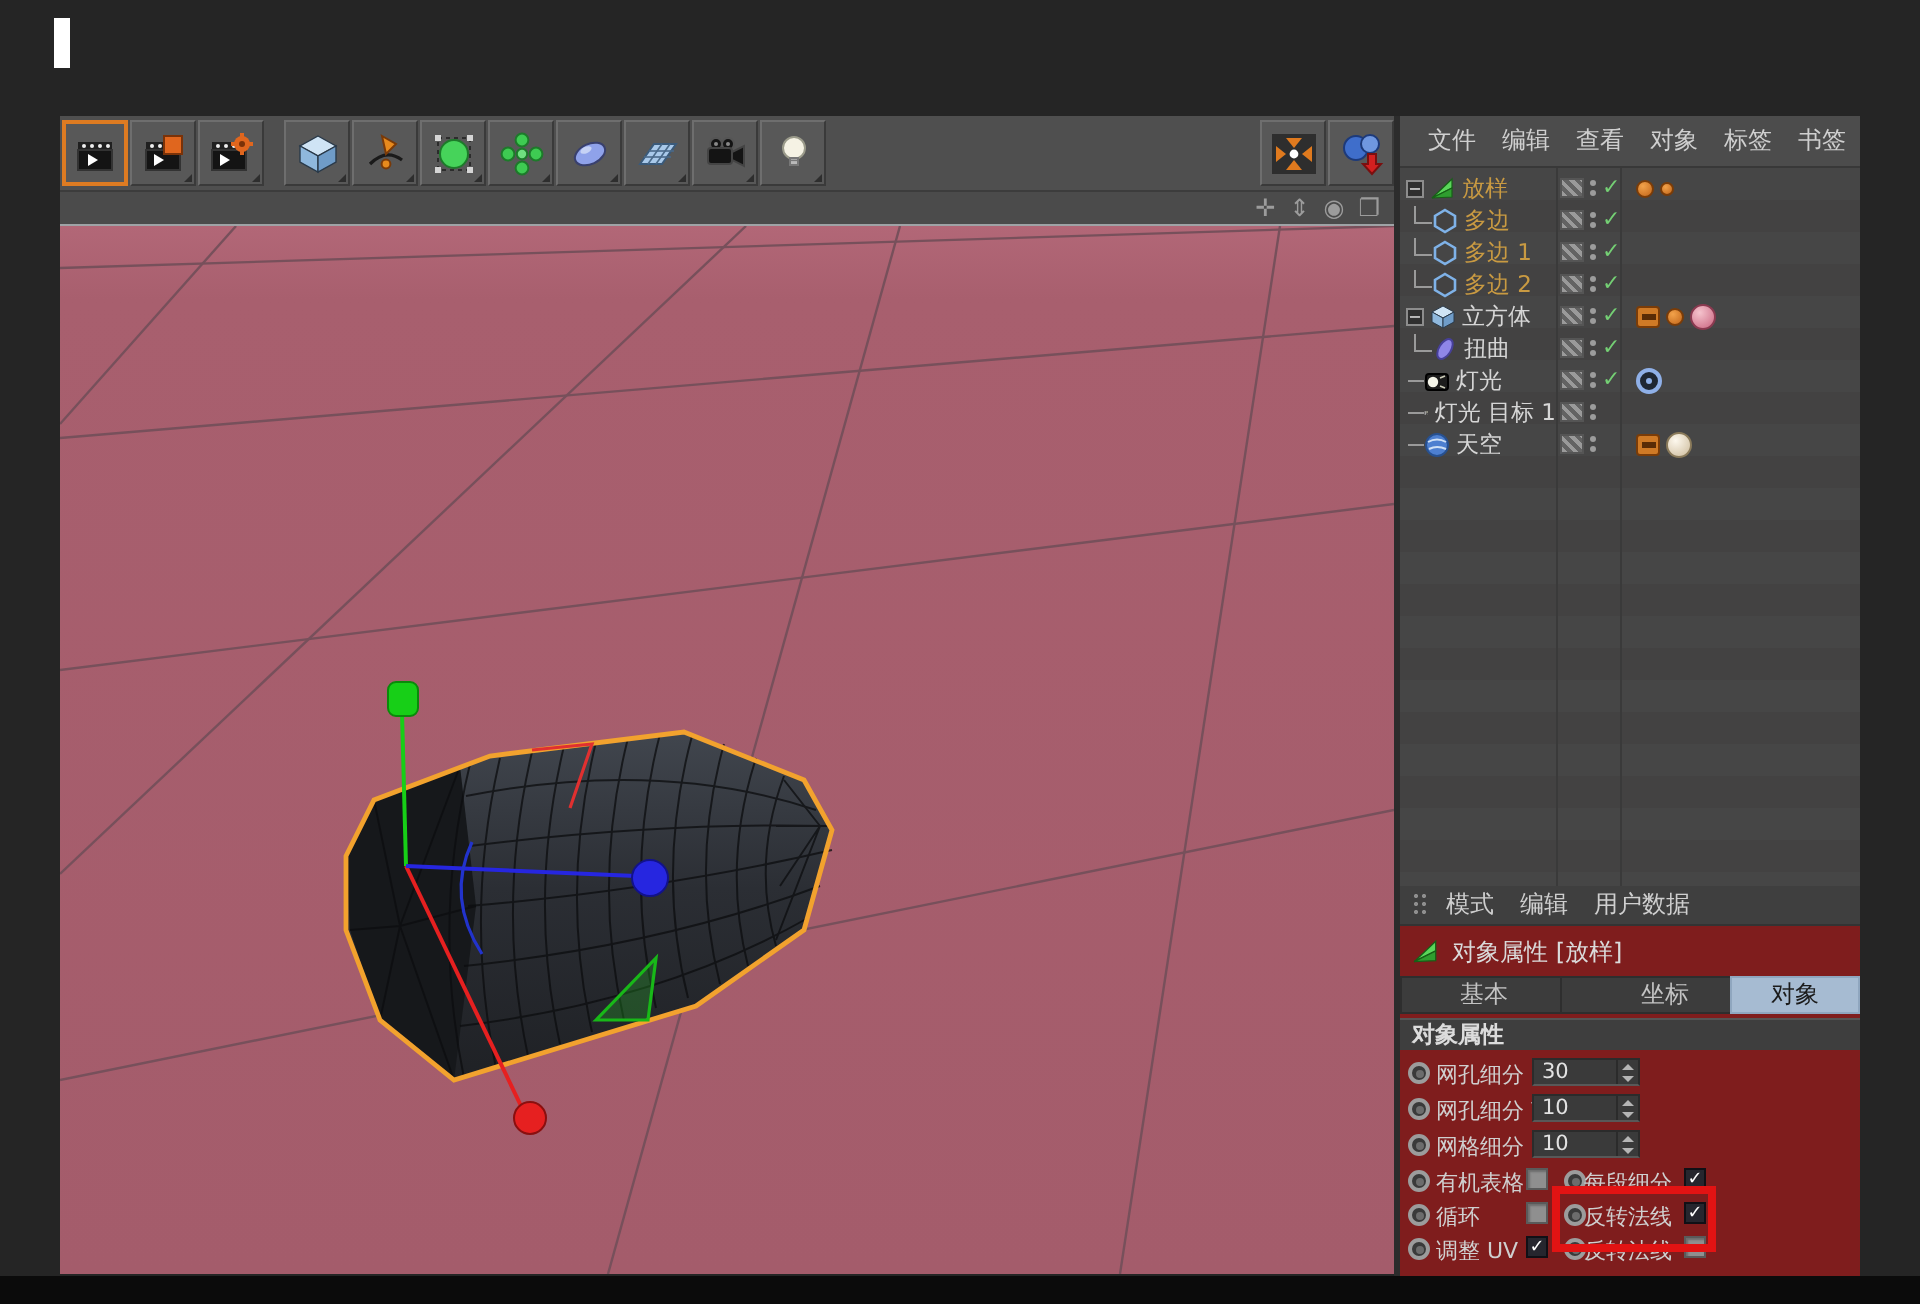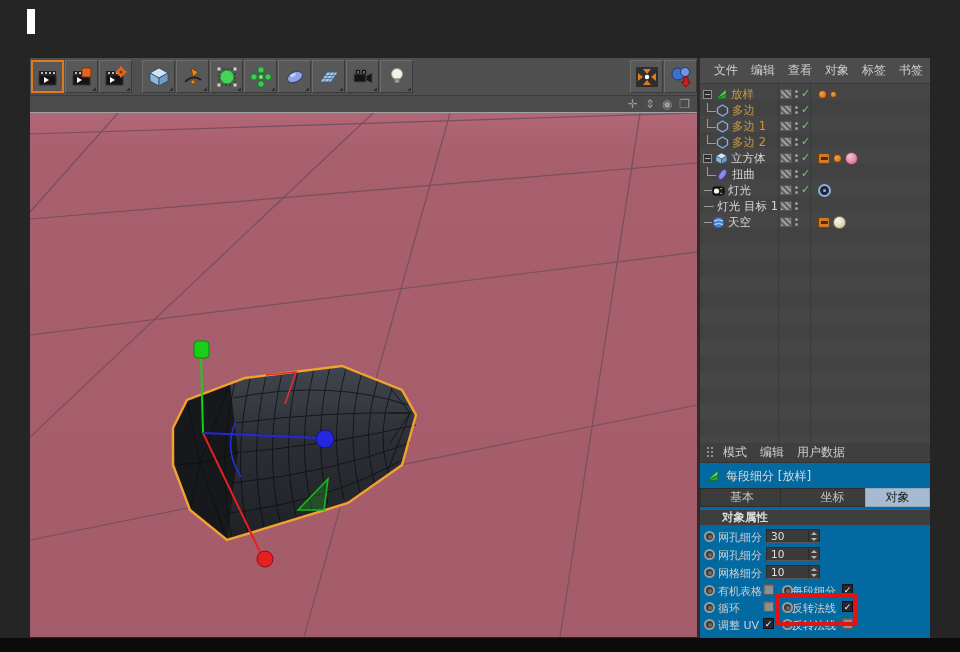--- a/index.html
+++ b/index.html
@@ -54,27 +54,27 @@
   .tag-target{width:13px;height:13px;border-radius:50%;background:#1f2733;border:2px solid #8fb0e8;box-sizing:border-box;display:flex;align-items:center;justify-content:center}
   .tag-target i{width:3px;height:3px;border-radius:50%;background:#8fb0e8}
 
   
   #vp-header{left:30px;top:96px;width:667px;height:17px;background:#4b4b4b;border-bottom:1px solid #9fa3a6;box-sizing:border-box;display:flex;align-items:center;justify-content:flex-end}
   .vp-ctrl{color:#9c9c9c;font-size:12px;margin-right:7px;line-height:14px}
   #viewport{left:30px;top:113px;width:667px;height:524px;background:linear-gradient(180deg,#b26777 0%,#a85f6e 7%,#a45c6b 100%)}
   #viewport svg{position:absolute;left:0;top:0}
 
   
-  #am{left:700px;top:443px;width:230px;height:195px;background:#0369a1}
+  #am{left:700px;top:443px;width:230px;height:195px;background:#7f1d1d}
   #am-menu{position:absolute;left:0;top:0;width:230px;height:20px;background:#3f3f3f;border-bottom:1px solid #333;display:flex;align-items:center;box-sizing:border-box}
   #am-objrow{position:absolute;left:6px;top:24px;height:18px;display:flex;align-items:center}
   #am-objrow .om-label{color:#dadada;font-size:12px;margin-left:6px}
   .tab{position:absolute;top:45px;height:19px;background:#3c3c3c;border:1px solid #2e2e2e;box-sizing:border-box;color:#c3c3c3;font-size:12px;text-align:center;line-height:17px}
   .tab.active{background:#a6bbd2;color:#1b1b1b;border-color:#8fa6bf}
-  #am-section{position:absolute;left:0;top:66px;width:230px;height:16px;background:#3e3e3e;border-top:1px solid #555;box-sizing:border-box;color:#dcdcdc;font-size:11.5px;font-weight:700;padding-left:22px;line-height:15px}
+  #am-section{position:absolute;left:0;top:66px;width:230px;height:16px;background:#3e3e3e;border-top:1px solid #555;box-sizing:border-box;color:#dcdcdc;font-size:11.5px;font-weight:700;padding-left:6px;line-height:15px}
   .am-row{position:absolute;left:0;width:230px;height:16px}
   .kf{position:absolute;left:4px;top:2px;width:11px;height:11px;border:2px solid #9c9c9c;border-radius:50%;box-sizing:border-box;background:#3a3a3a}
   .kf::after{content:"";position:absolute;left:1.5px;top:1.5px;width:4px;height:4px;border-radius:50%;background:#6c6c6c}
   .kf.r{left:82px}
   .am-label{position:absolute;left:18px;top:1px;font-size:11px;color:#cfcfcf;white-space:nowrap}
   .am-label.r{left:92px}
   .val-box{position:absolute;left:66px;top:0;width:54px;height:14px;background:#3a3a3a;border:1px solid;border-color:#2b2b2b #2b2b2b #585858 #2b2b2b;box-sizing:border-box;color:#e2e2e2;font-size:10.5px;padding-left:4px;line-height:12px}
   .spin{position:absolute;right:0;top:0;width:10px;height:12px;border-left:1px solid #2b2b2b}
   .spin::before{content:"";position:absolute;left:2px;top:2px;border-left:3px solid transparent;border-right:3px solid transparent;border-bottom:3px solid #b5b5b5}
   .spin::after{content:"";position:absolute;left:2px;bottom:1px;border-left:3px solid transparent;border-right:3px solid transparent;border-top:3px solid #b5b5b5}
@@ -503,21 +503,21 @@
     <span class="menu-item">模式</span>
     <span class="menu-item">编辑</span>
     <span class="menu-item">用户数据</span>
   </div>
 
   <div id="am-objrow">
     <svg width="14" height="14" viewBox="0 0 13 13">
       <polygon points="1,11 11,1.5 11,6" fill="#5ad65a" stroke="#176017" stroke-width="0.6"></polygon>
       <polygon points="1,11 11,6 11,10.5" fill="#2f9e2f" stroke="#176017" stroke-width="0.6"></polygon>
     </svg>
-    <span class="om-label">每段细分 [放样]</span>
+    <span class="om-label">对象属性 [放样]</span>
   </div>
 
   <div class="tab" style="left:0;width:84px">基本</div>
   <div class="tab" style="left:80px;width:105px">坐标</div>
   <div class="tab active" style="left:165px;width:65px">对象</div>
 
   <div id="am-section">对象属性</div>
 
   <div class="am-row" style="top:86px">
     <span class="kf"></span>

